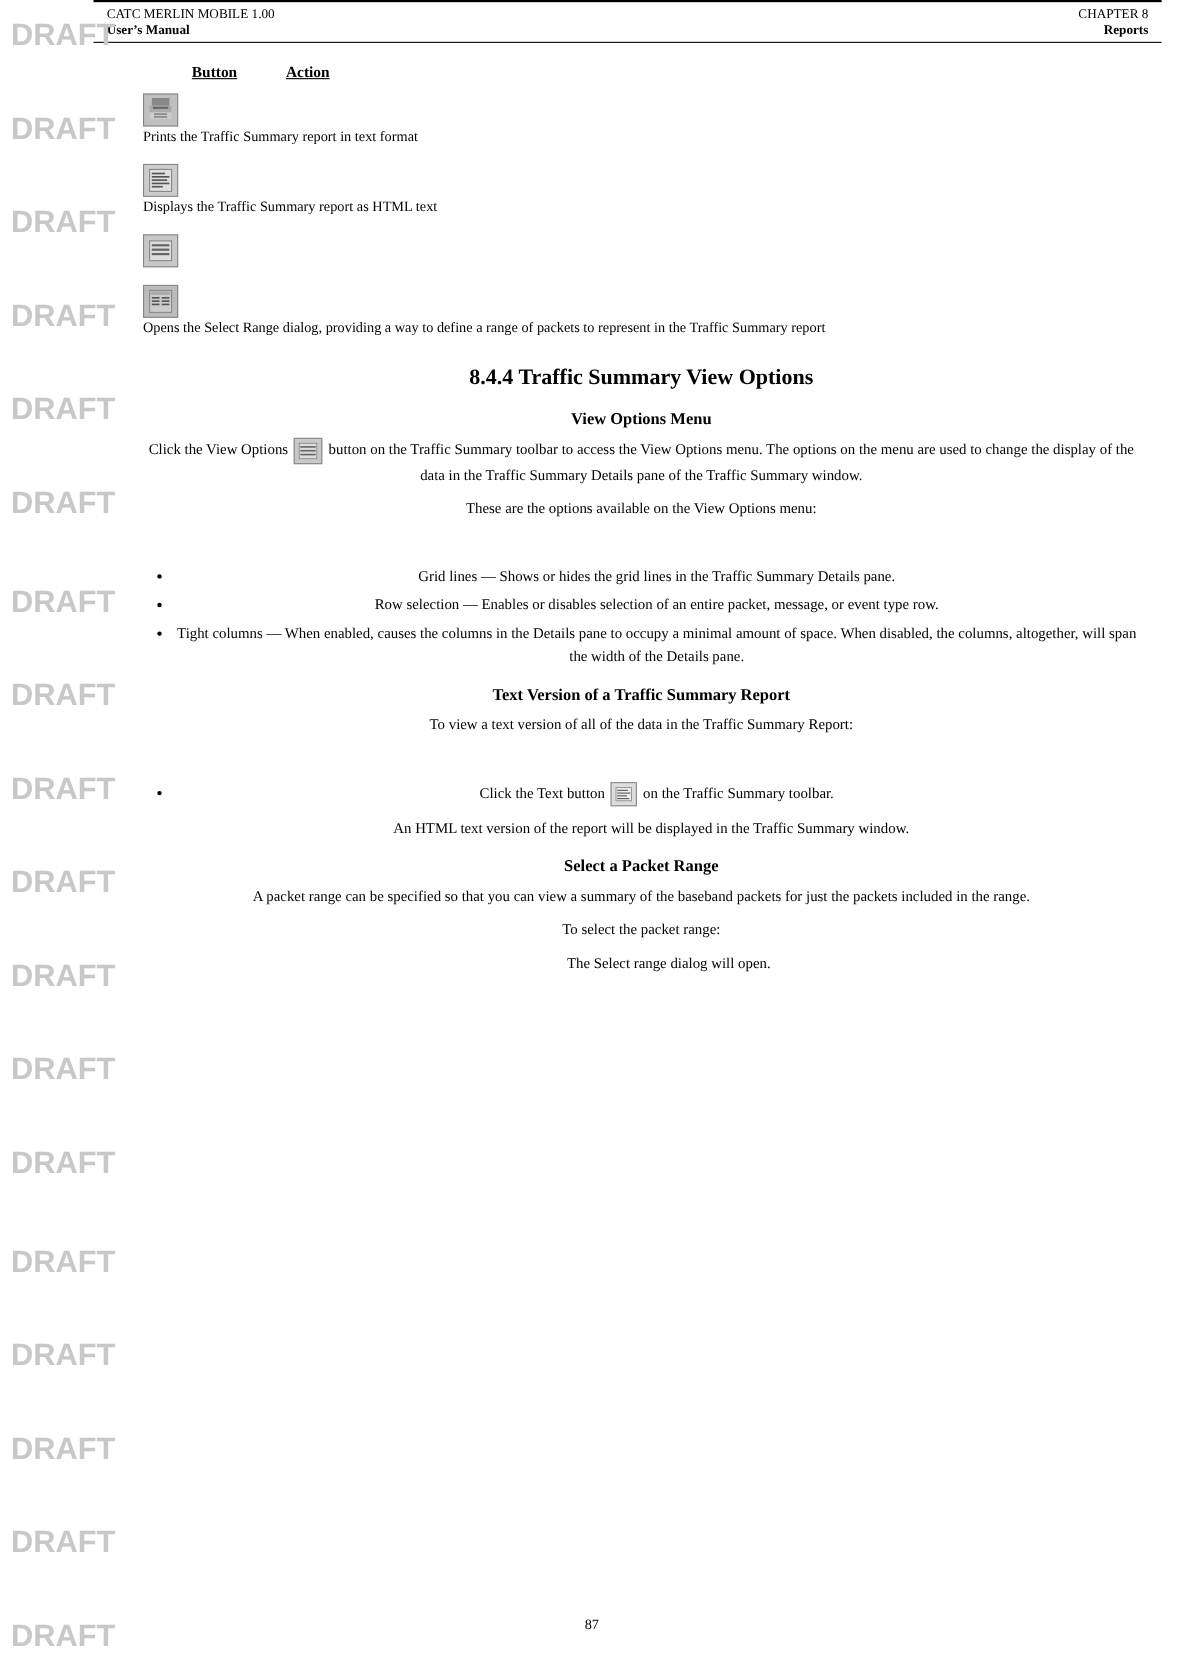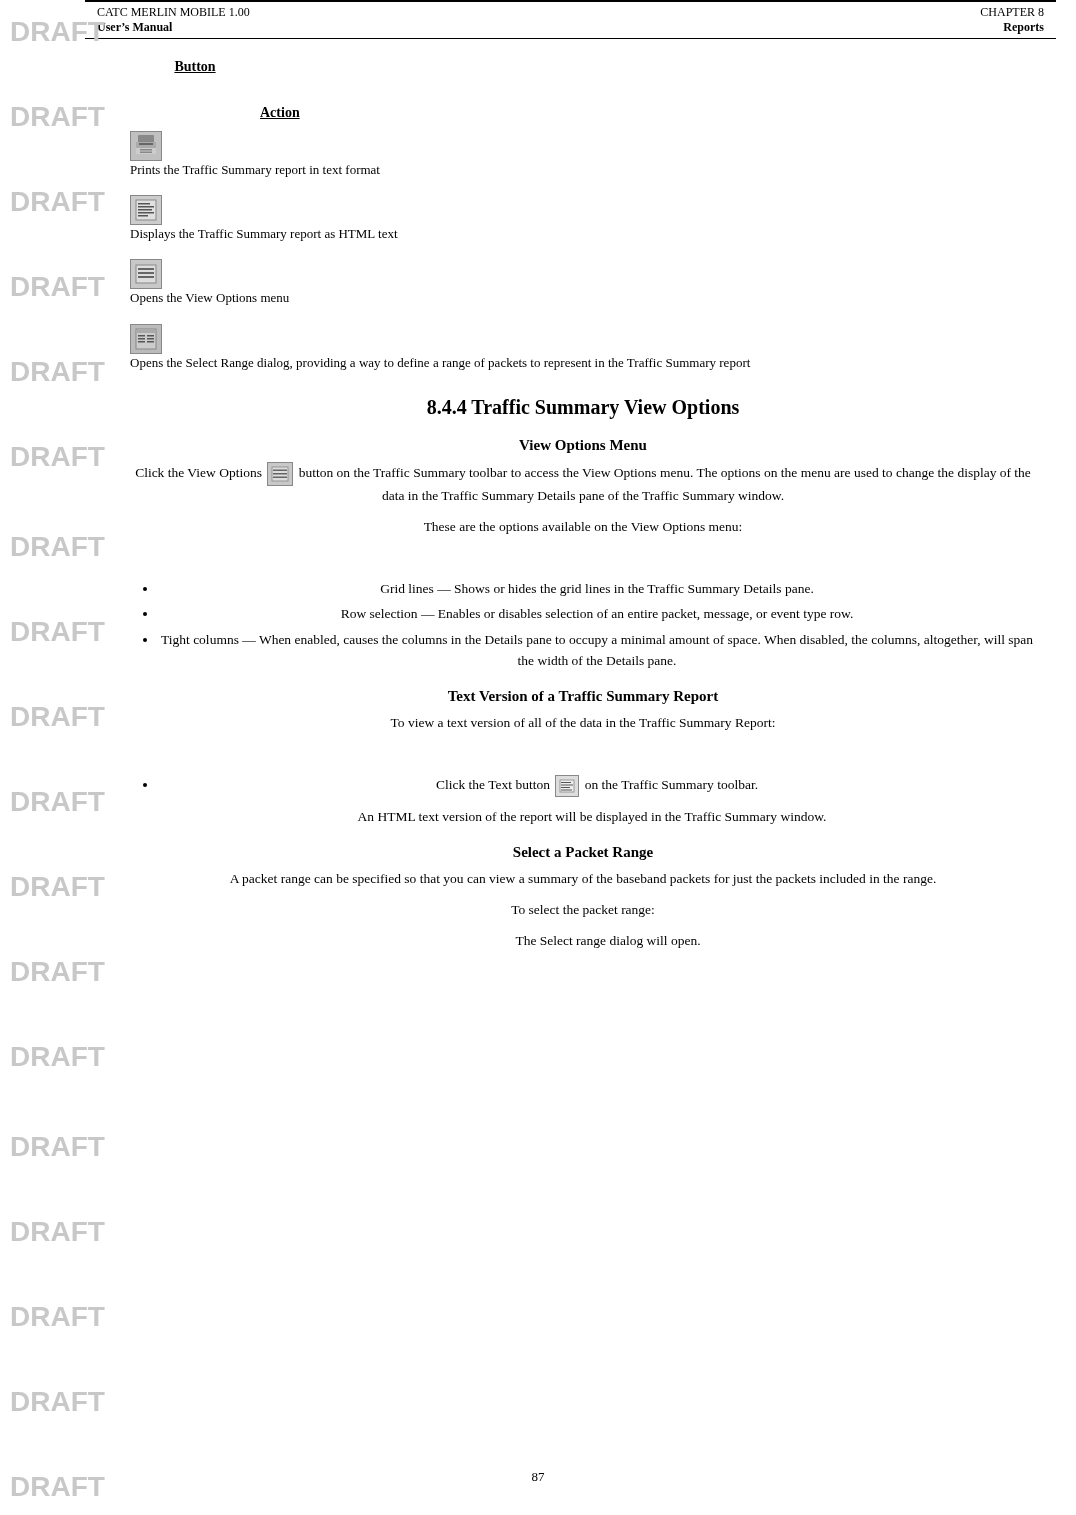--- a/index.html
+++ b/index.html
@@ -39,21 +39,20 @@
     .btn-col-header {
       font-weight: bold;
       text-decoration: underline;
       width: 130px;
       font-size: 14px;
     }
     .action-col-header {
       font-weight: bold;
       text-decoration: underline;
       font-size: 14px;
-      margin-top: 46px;
     }
     .btn-action-row {
       display: flex;
       align-items: flex-start;
       margin-bottom: 14px;
       flex-direction: column;
     }
     .btn-icon-cell {
       width: 130px;
       flex-shrink: 0;
@@ -235,21 +234,20 @@
       <div class="btn-icon-cell">
         <div class="icon-box" style="background:#c8c8c8;width:32px;height:30px;">
           <svg width="24" height="22" viewBox="0 0 24 22">
             <rect x="2" y="2" width="20" height="18" fill="#ddd" stroke="#888" stroke-width="1"></rect>
             <rect x="4" y="5" width="16" height="2" fill="#666"></rect>
             <rect x="4" y="9" width="16" height="2" fill="#666"></rect>
             <rect x="4" y="13" width="16" height="2" fill="#666"></rect>
           </svg>
         </div>
       </div>
-      <div class="action-text-cell">Opens the View Options menu</div>
     </div>
 
     <div class="btn-action-row">
       <div class="btn-icon-cell">
         <div class="icon-box" style="background:#bbb;width:32px;height:30px;">
           <svg width="24" height="22" viewBox="0 0 24 22">
             <rect x="2" y="1" width="20" height="20" fill="#ccc" stroke="#888" stroke-width="1"></rect>
             <rect x="3" y="2" width="18" height="3" fill="#aaa"></rect>
             <rect x="4" y="7" width="7" height="1.5" fill="#555"></rect>
             <rect x="4" y="10" width="7" height="1.5" fill="#555"></rect>

